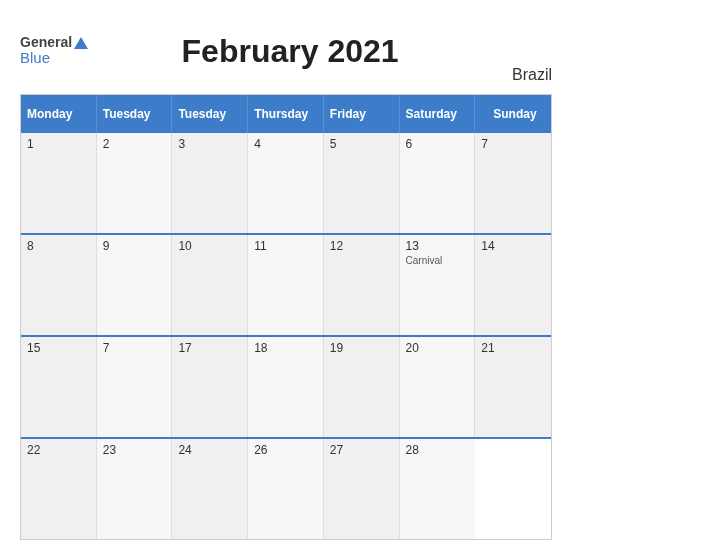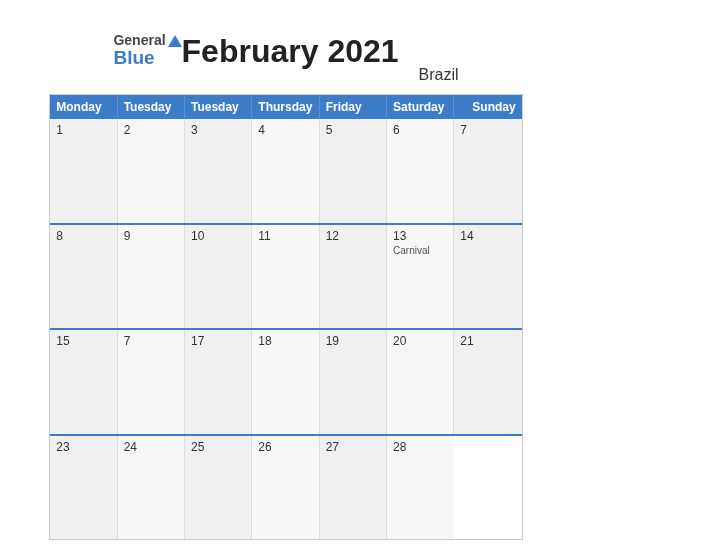--- a/index.html
+++ b/index.html
@@ -9,21 +9,20 @@
       width: 712px;
       height: 550px;
       overflow: hidden;
     }
     .page {
       width: 572px;
       height: 550px;
       padding: 18px 20px 10px 20px;
       display: flex;
       flex-direction: column;
-      align-items: center;
     }
     .header {
       display: flex;
       align-items: center;
       justify-content: space-between;
       margin-bottom: 10px;
     }
     .logo {
       display: flex;
       flex-direction: column;
@@ -62,21 +61,21 @@
     }
     .calendar-header {
       display: grid;
       grid-template-columns: repeat(7, 1fr);
       background: #3d7cc9;
     }
     .calendar-header-cell {
       color: #fff;
       font-size: 12px;
       font-weight: bold;
-      padding: 5px 6px;
+      padding: 12px 6px;
       border-right: 1px solid #5a8fd4;
       text-align: left;
     }
     .calendar-header-cell:last-child {
       border-right: none;
       margin-left: 12px;
     }
     .calendar-body {
       flex: 1;
       display: flex;
@@ -123,22 +122,22 @@
     .logo-row {
       display: flex;
       align-items: center;
     }
     .logo-text-general {
       font-size: 14px;
       font-weight: bold;
       color: #444;
     }
     .logo-text-blue {
-      font-size: 19px;
-      font-weight: bold;
+      font-size: 15px;
+      font-weight: normal;
       color: #3d7cc9;
     }
   </style>
 </head>
 <body>
 
 <div class="page">
   <div class="header">
 
     <div class="logo">
@@ -232,27 +231,27 @@
           </div>
           <div class="calendar-cell">
             <span class="day-number">20</span>
           </div>
           <div class="calendar-cell">
             <span class="day-number">21</span>
           </div>
         </div>
         <div class="calendar-week">
           <div class="calendar-cell">
+            <span class="day-number">22</span>
+          </div>
+          <div class="calendar-cell">
             <span class="day-number">23</span>
           </div>
           <div class="calendar-cell">
             <span class="day-number">24</span>
-          </div>
-          <div class="calendar-cell">
-            <span class="day-number">25</span>
           </div>
           <div class="calendar-cell">
             <span class="day-number">26</span>
           </div>
           <div class="calendar-cell">
             <span class="day-number">27</span>
           </div>
           <div class="calendar-cell">
             <span class="day-number">28</span>
           </div>

